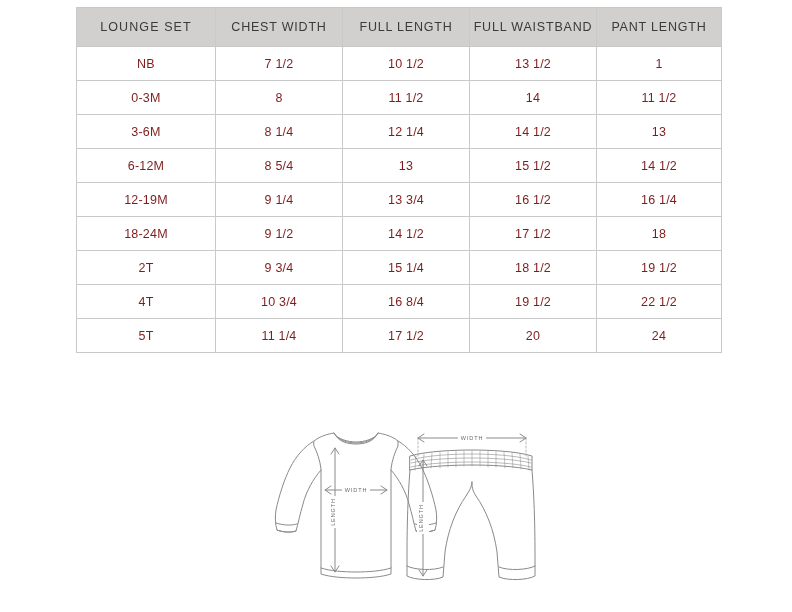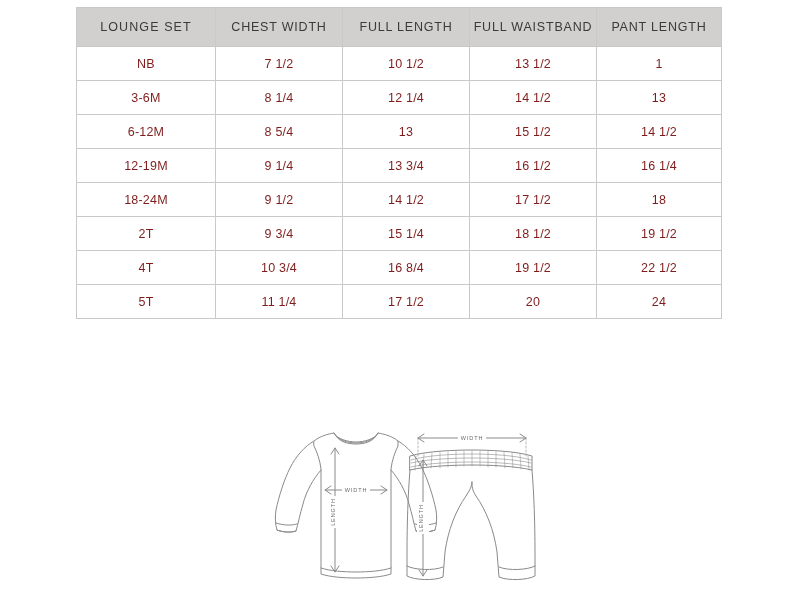--- a/index.html
+++ b/index.html
@@ -93,20 +93,27 @@
         <th class="col-d">PANT LENGTH</th>
       </tr>
     </thead>
     <tbody>
       <tr>
         <td>NB</td>
         <td>7 1/2</td>
         <td>10 1/2</td>
         <td>13 1/2</td>
         <td>1</td>
+      </tr>
+      <tr>
+        <td>0-3M</td>
+        <td>8</td>
+        <td>11 1/2</td>
+        <td>14</td>
+        <td>11 1/2</td>
       </tr>
       <tr>
         <td>3-6M</td>
         <td>8 1/4</td>
         <td>12 1/4</td>
         <td>14 1/2</td>
         <td>13</td>
       </tr>
       <tr>
         <td>6-12M</td>

